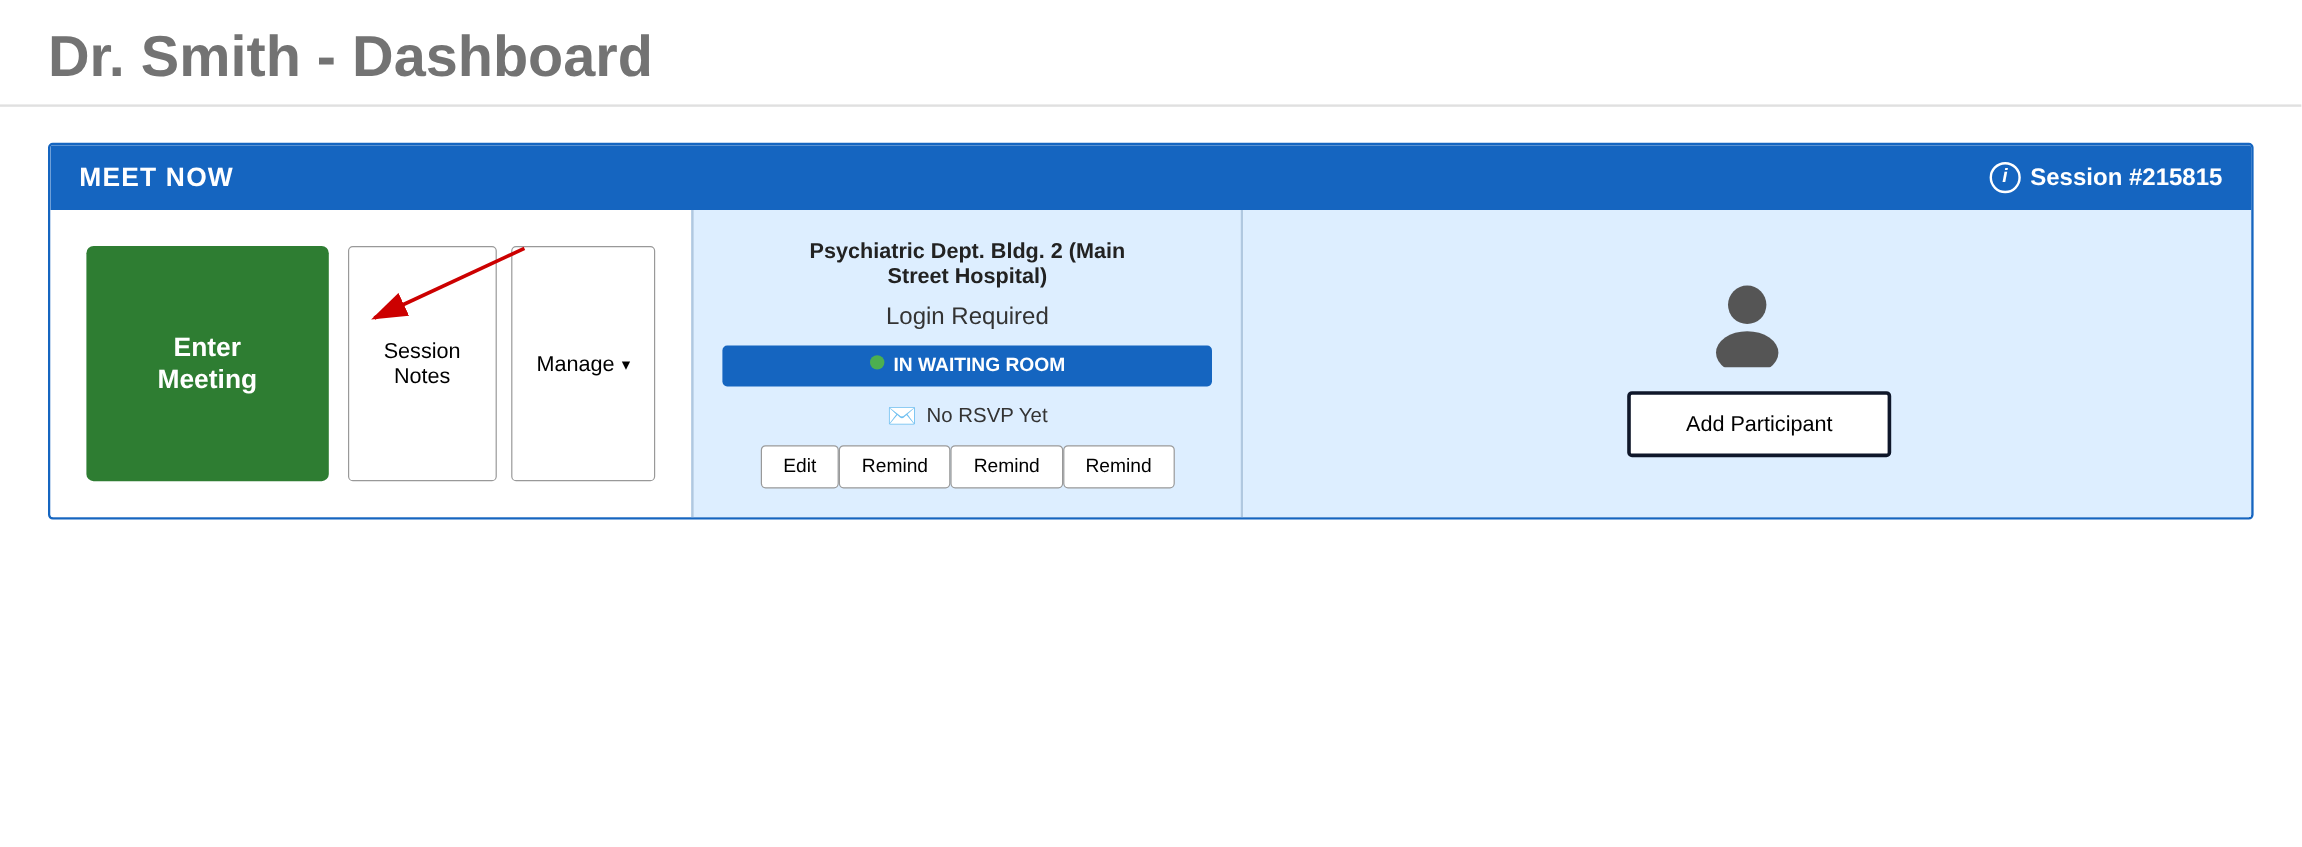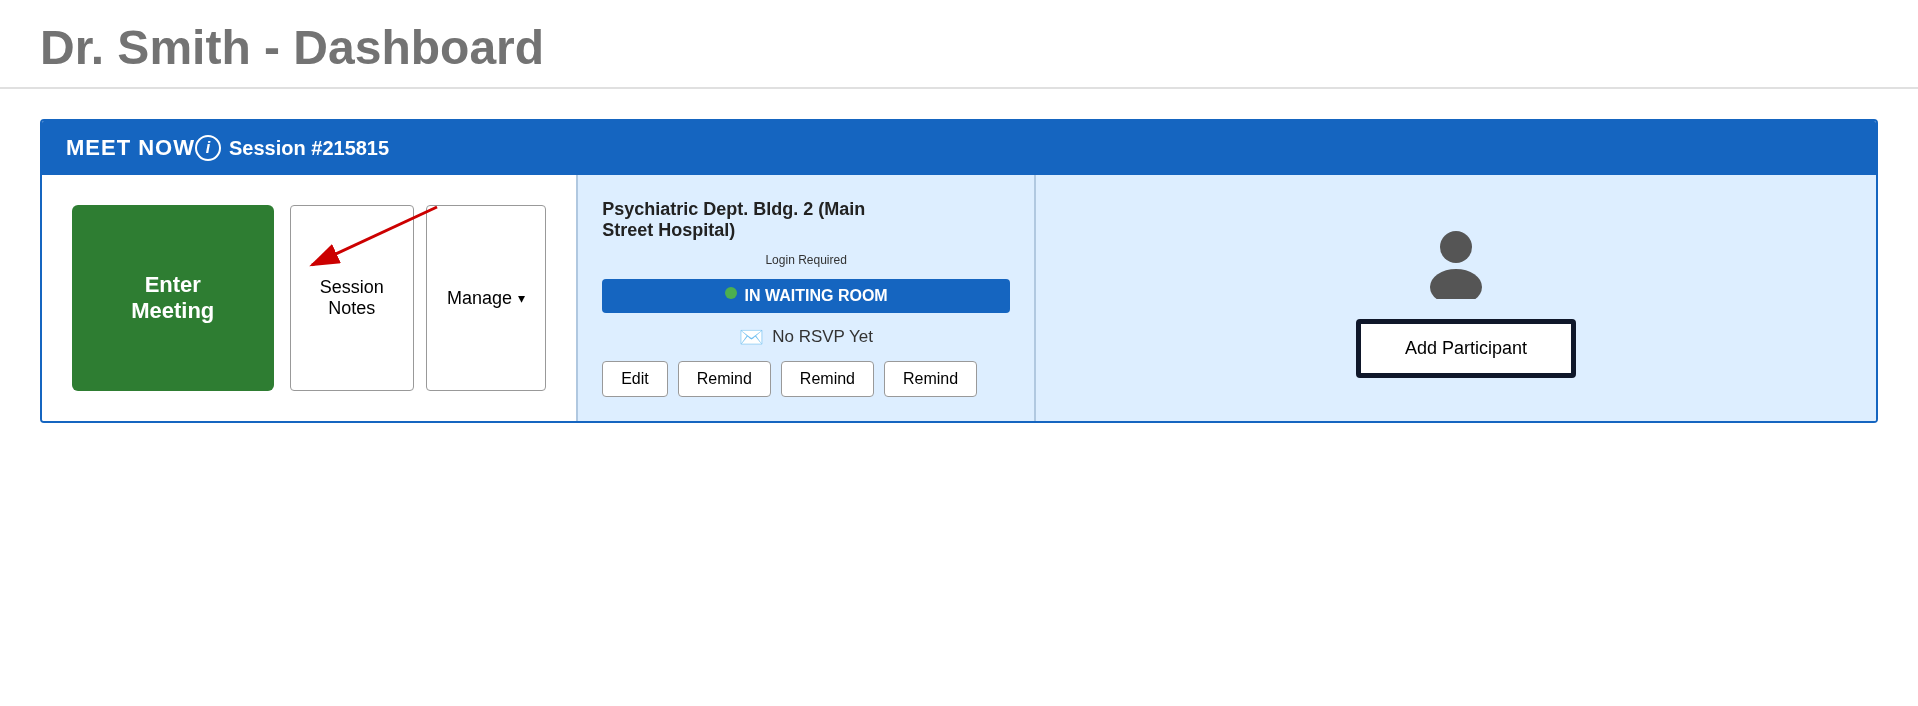--- a/index.html
+++ b/index.html
@@ -32,20 +32,21 @@
     }
 
     .meet-now-header {
       background: #1565c0;
       color: #fff;
       display: flex;
       align-items: center;
       padding: 14px 24px;
       font-size: 22px;
       font-weight: bold;
+      justify-content: space-between;
     }
 
     .meet-now-header .header-title {
       flex: 0 0 auto;
       font-size: 22px;
       font-weight: 900;
       letter-spacing: 1px;
     }
 
     .meet-now-header .header-requested {
@@ -140,25 +141,26 @@
       border-right: 2px solid #b0c8e0;
       padding: 24px;
       display: flex;
       flex-direction: column;
       gap: 12px;
     }
 
     .participant-location {
       font-size: 18px;
       font-weight: bold;
+      text-align: center;
       color: #222;
     }
 
     .participant-login {
-      font-size: 12px;
+      font-size: 20px;
       text-align: center;
       color: #333;
     }
 
     .waiting-room-badge {
       background: #1565c0;
       color: #fff;
       border-radius: 4px;
       padding: 8px 16px;
       display: flex;
@@ -186,21 +188,21 @@
       justify-content: center;
       gap: 8px;
     }
 
     .rsvp-icon {
       font-size: 20px;
     }
 
     .participant-actions {
       display: flex;
-      gap: 10px;
+      justify-content: center;
     }
 
     .action-btn {
       border: 1px solid #999;
       background: #fff;
       border-radius: 4px;
       padding: 8px 18px;
       font-size: 16px;
       cursor: pointer;
     }
@@ -216,21 +218,21 @@
       justify-content: center;
       gap: 20px;
     }
 
     .avatar-icon {
       width: 80px;
       height: 80px;
     }
 
     .add-participant-btn {
-      border: 5px solid #0f172a;
+      border: 3px solid #0f172a;
       background: #fff;
       border-radius: 4px;
       padding: 14px 28px;
       font-size: 18px;
       cursor: pointer;
       min-width: 220px;
       text-align: center;
       margin-left: 20px;
     }
 

